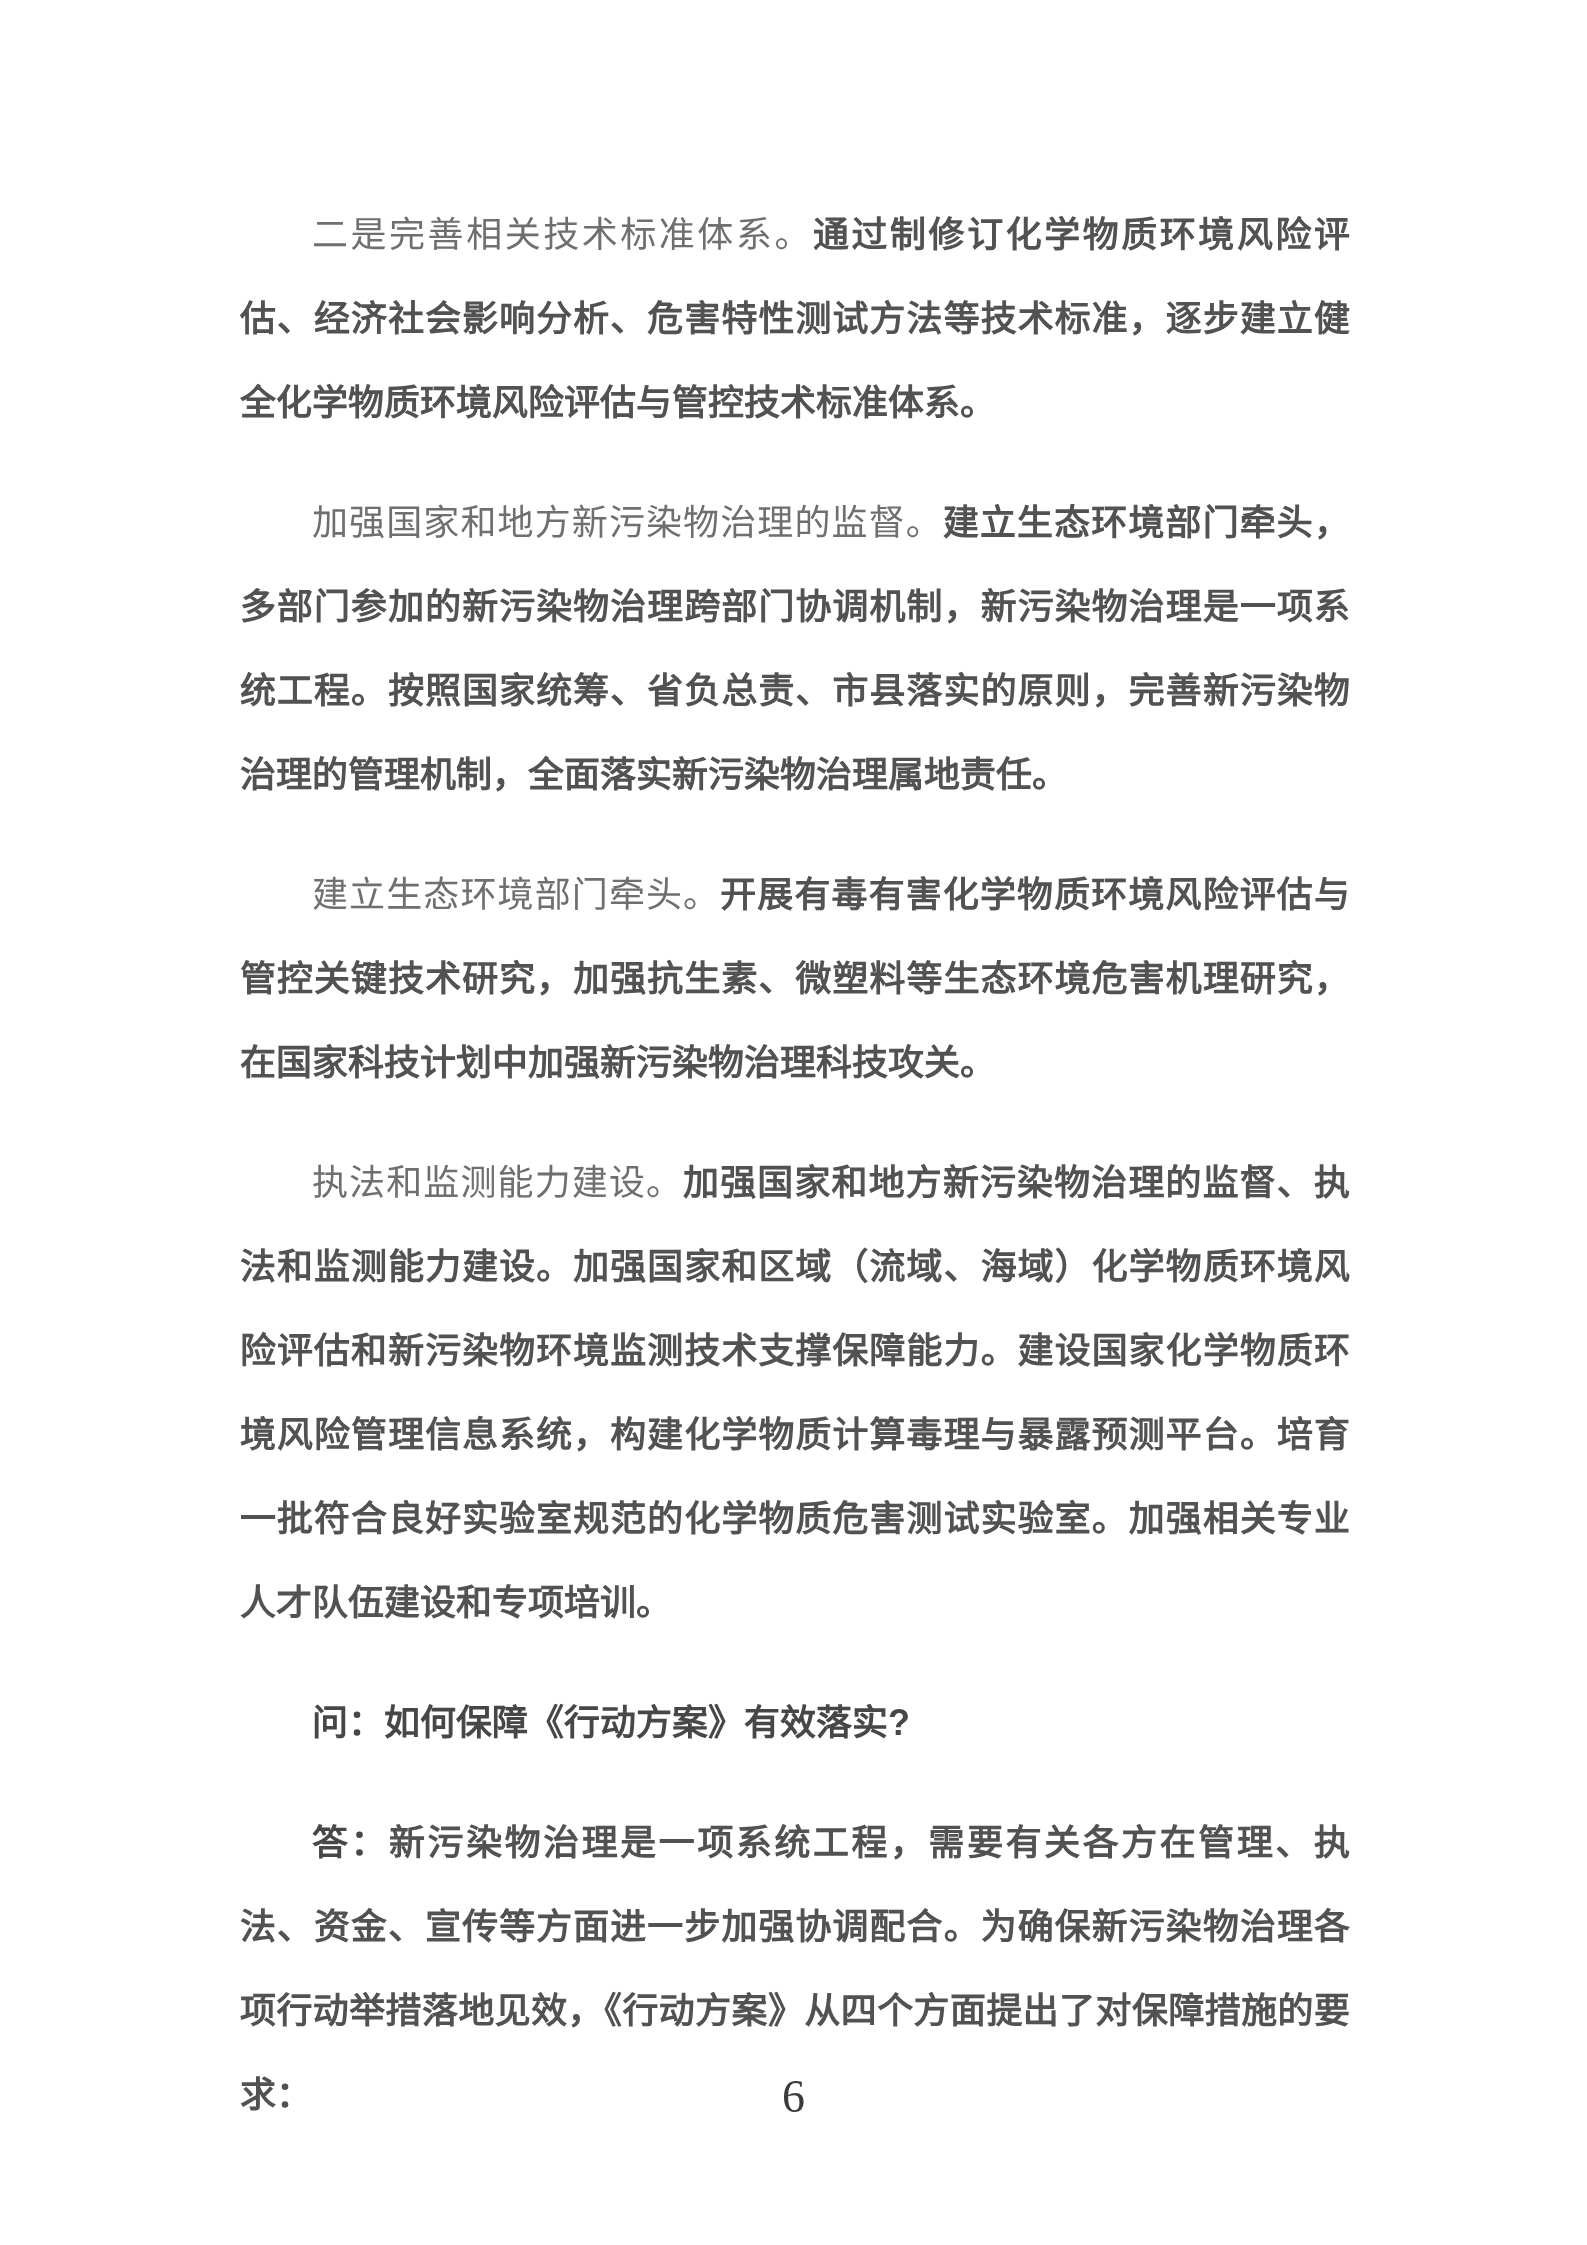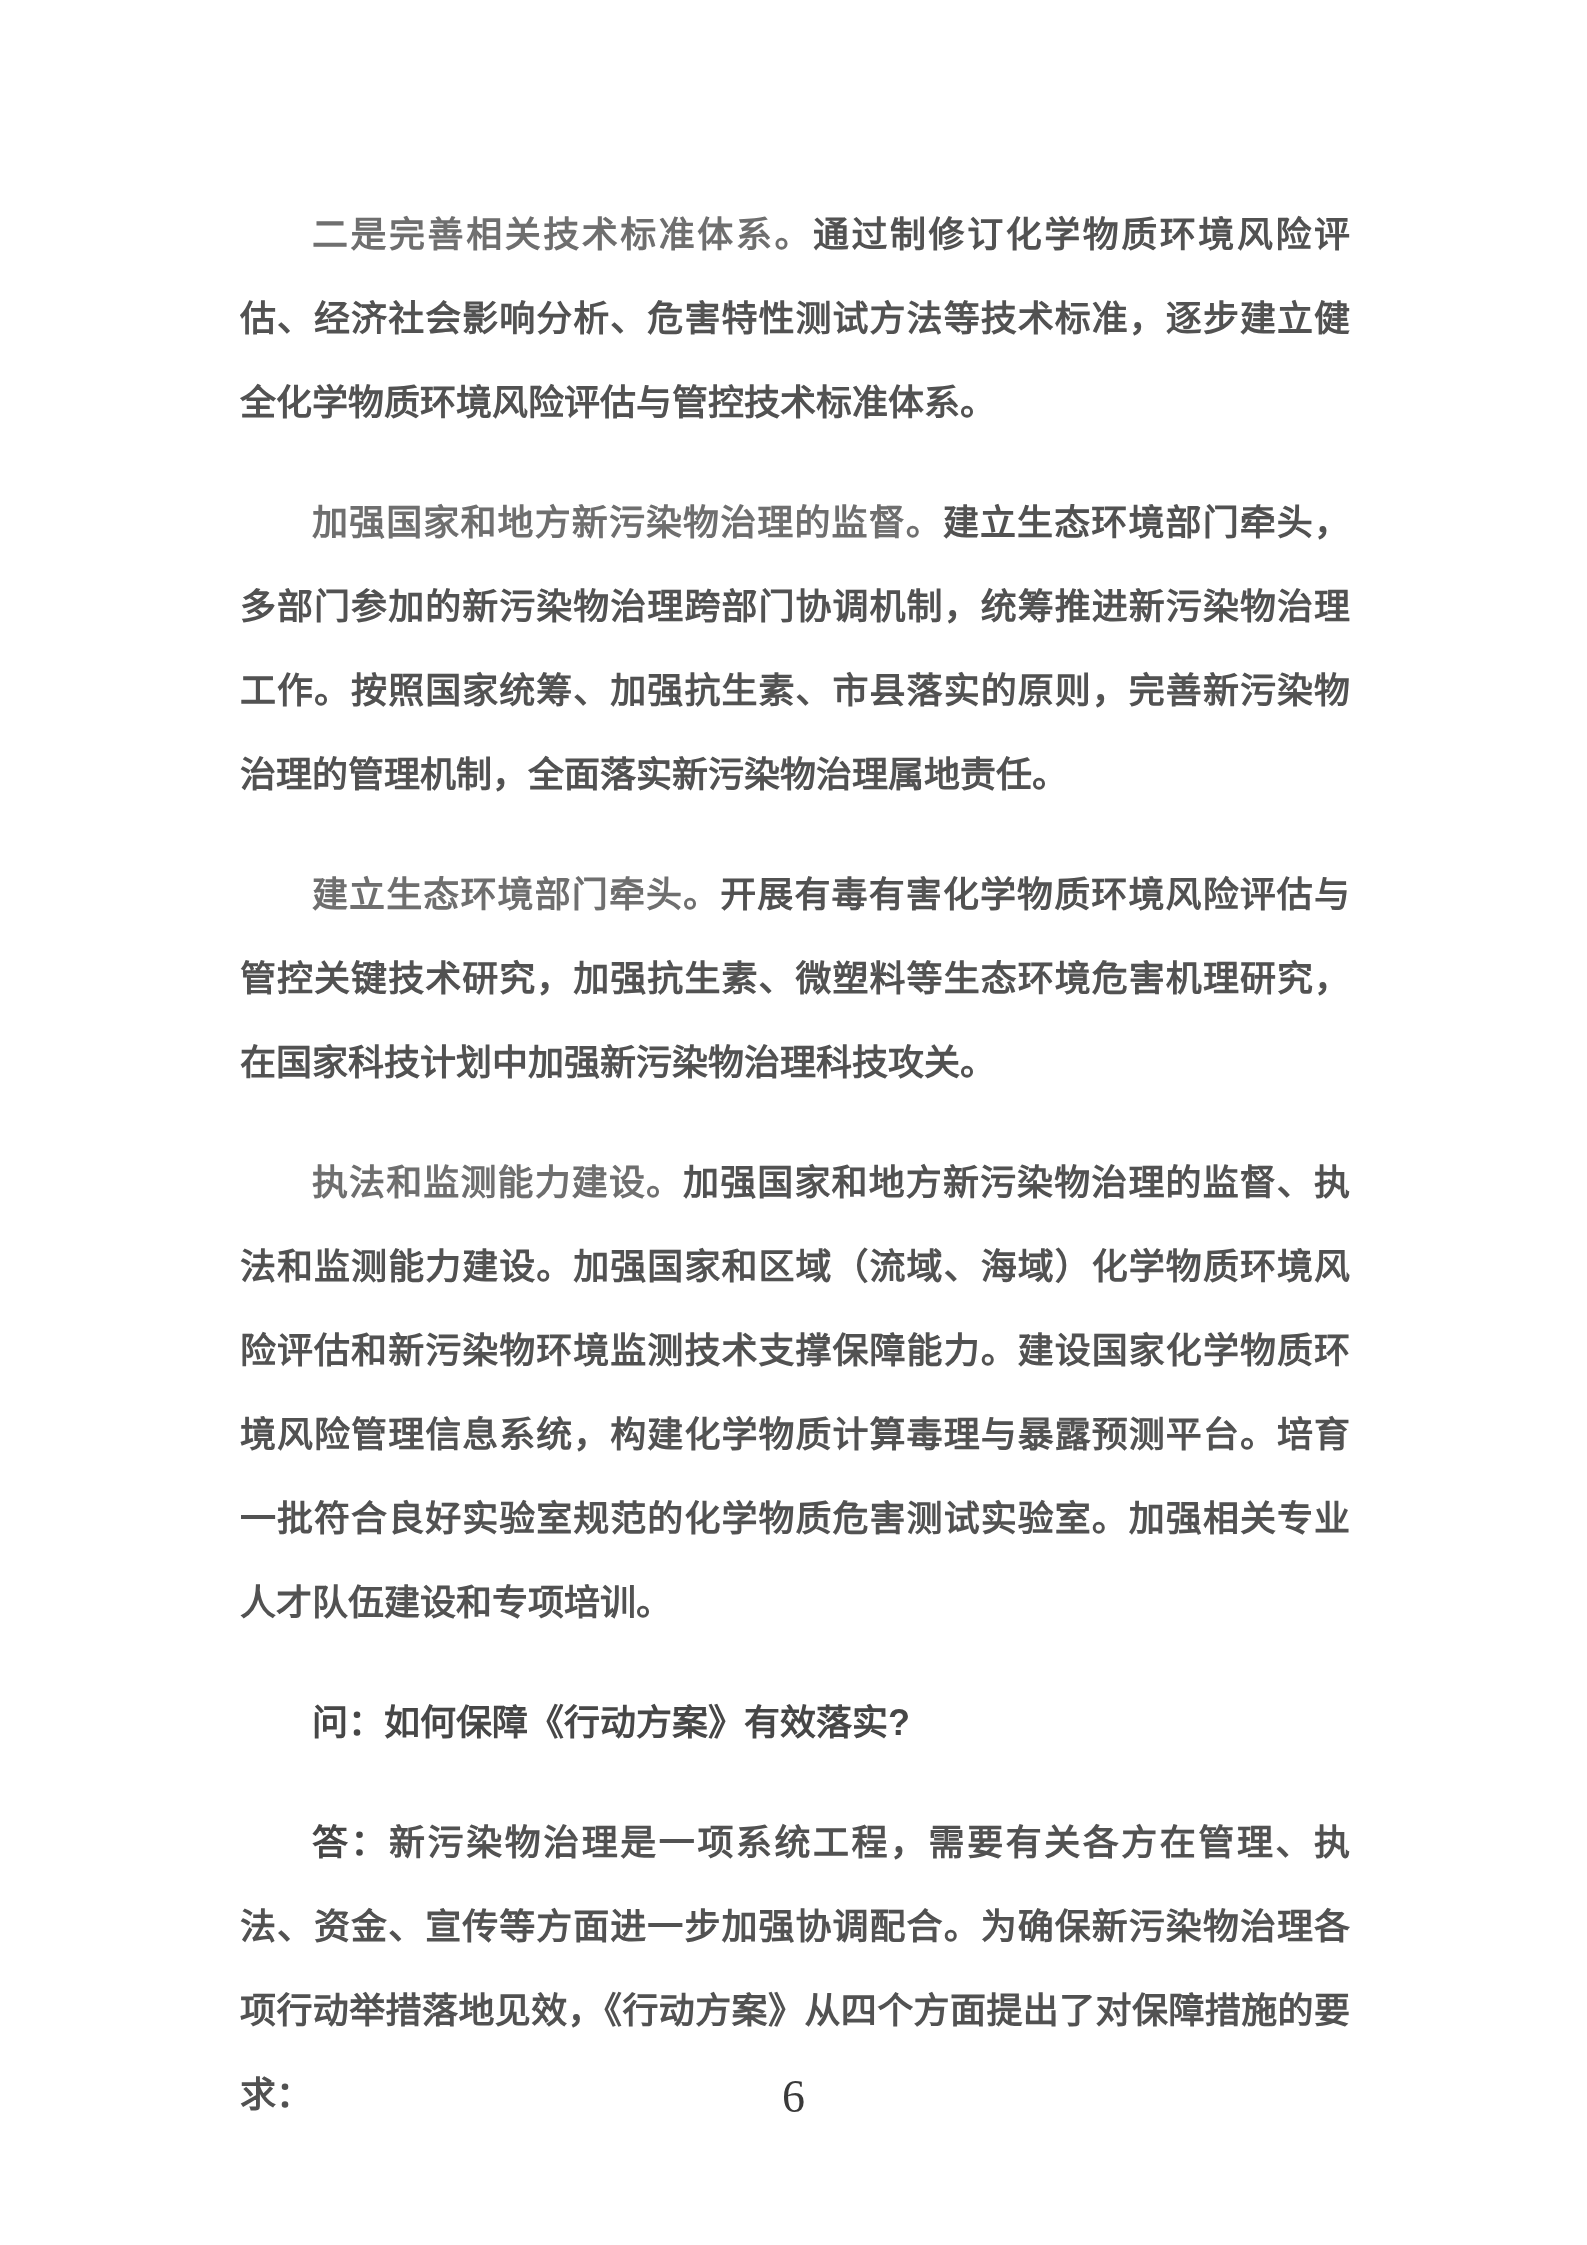--- a/index.html
+++ b/index.html
@@ -28,21 +28,21 @@
     line-height: 84px;
     text-align: justify;
     text-justify: inter-ideograph;
     line-break: strict;
     text-indent: 72px;
     color: var(--body-text, #525252);
     font-weight: 600;
   }
   .lead {
     font-family: "Liberation Serif", "DejaVu Serif", serif;
-    font-weight: 700;
+    font-weight: 400;
     color: var(--lead-text, #6f6f6f);
   }
   .question-para {
     color: var(--qa-text, #474747);
     font-weight: 700;
   }
   .qa-label {
     color: var(--qa-text, #474747);
     font-weight: 700;
   }
@@ -60,21 +60,21 @@
   }
 </style>
 </head>
 <body>
 
 <div class="page">
   <div class="content">
 
     <p class="para"><span class="lead">二是完善相关技术标准体系。</span><span class="para-body">通过制修订化学物质环境风险评估、经济社会影响分析、危害特性测试方法等技术标准，逐步建立健全化学物质环境风险评估与管控技术标准体系。</span></p>
 
-    <p class="para"><span class="lead">加强国家和地方新污染物治理的监督。</span><span class="para-body">建立生态环境部门牵头，多部门参加的新污染物治理跨部门协调机制，统筹推进新污染物治理工作。按照国家统筹、加强抗生素、市县落实的原则，完善新污染物治理的管理机制，全面落实新污染物治理属地责任。</span></p>
+    <p class="para"><span class="lead">加强国家和地方新污染物治理的监督。</span><span class="para-body">建立生态环境部门牵头，多部门参加的新污染物治理跨部门协调机制，新污染物治理是一项系统工程。按照国家统筹、省负总责、市县落实的原则，完善新污染物治理的管理机制，全面落实新污染物治理属地责任。</span></p>
 
     <p class="para"><span class="lead">建立生态环境部门牵头。</span><span class="para-body">开展有毒有害化学物质环境风险评估与管控关键技术研究，加强抗生素、微塑料等生态环境危害机理研究，在国家科技计划中加强新污染物治理科技攻关。</span></p>
 
     <p class="para"><span class="lead">执法和监测能力建设。</span><span class="para-body">加强国家和地方新污染物治理的监督、执法和监测能力建设。加强国家和区域（流域、海域）化学物质环境风险评估和新污染物环境监测技术支撑保障能力。建设国家化学物质环境风险管理信息系统，构建化学物质计算毒理与暴露预测平台。培育一批符合良好实验室规范的化学物质危害测试实验室。加强相关专业人才队伍建设和专项培训。</span></p>
 
     <p class="para question-para"><span class="qa-label">问：</span><span class="question-text">如何保障《行动方案》有效落实?</span></p>
 
     <p class="para"><span class="qa-label">答：</span><span class="para-body">新污染物治理是一项系统工程，需要有关各方在管理、执法、资金、宣传等方面进一步加强协调配合。为确保新污染物治理各项行动举措落地见效，《行动方案》从四个方面提出了对保障措施的要求：</span></p>
 
   </div>

